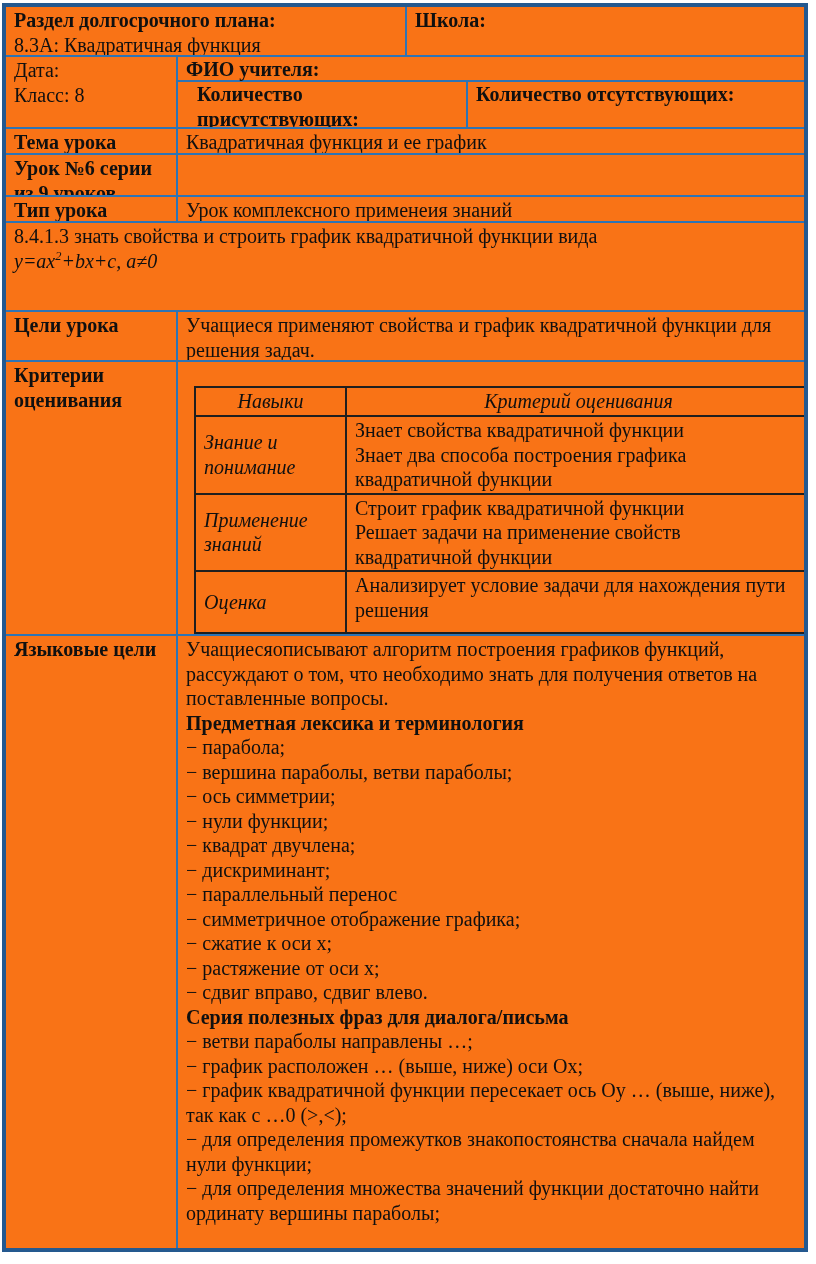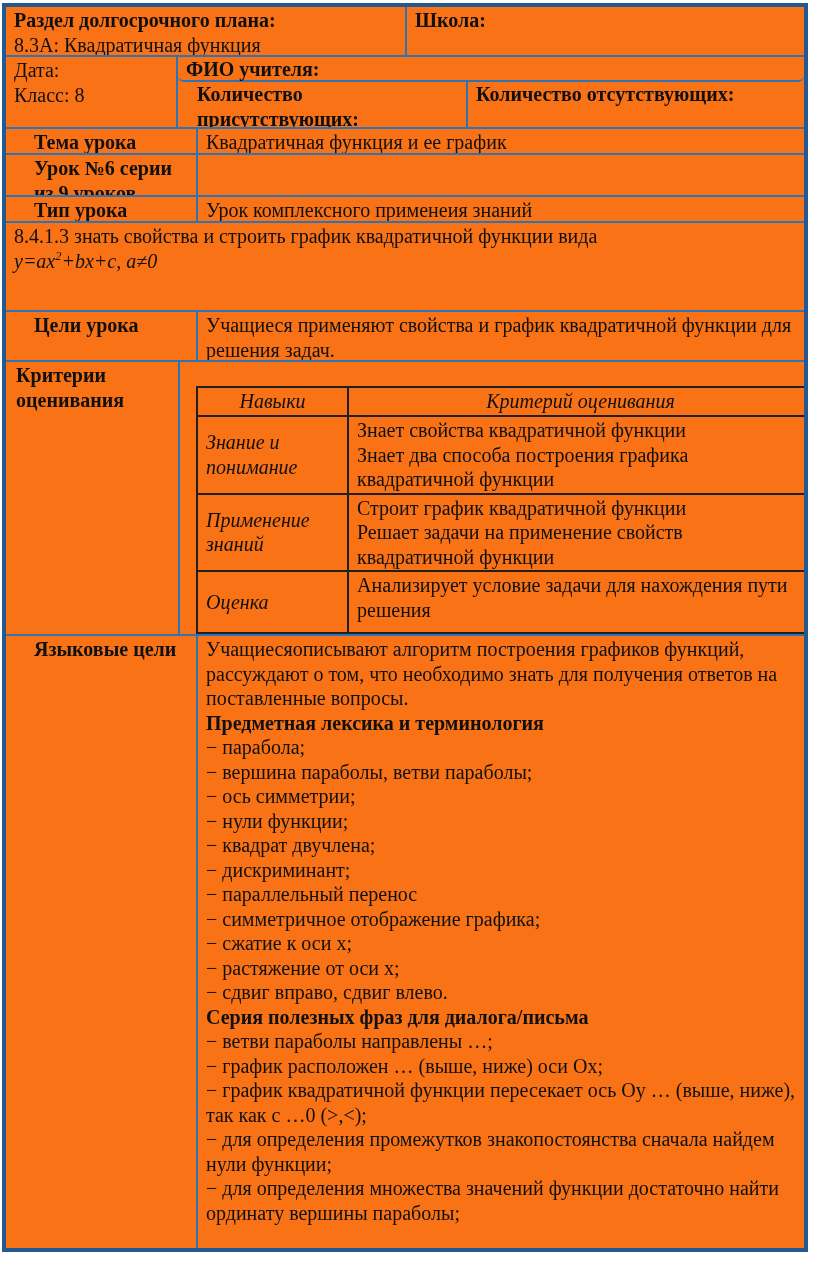--- a/index.html
+++ b/index.html
@@ -24,43 +24,43 @@
     width:806px;height:1249px;
     border:4px solid var(--outer-border);
     display:flex;flex-direction:column;
     background:#f97316;
   }
   .trow{display:flex;border-top:2px solid var(--inner-border);overflow:hidden;}
   .trow.first{border-top:none;}
   .lcol{
     flex:0 0 172px;max-width:172px;
     border-right:2px solid var(--inner-border);
-    padding:1px 8px;font-weight:bold;margin-left:20px;
+    padding:1px 8px;font-weight:bold;
   }
   .rcol{flex:1;padding:1px 8px;}
   .bold{font-weight:bold;}
   .it{font-style:italic;}
   
   .h-r1{height:48px;}
   .h-r1 .cell-a{flex:0 0 401px;max-width:401px;border-right:2px solid var(--inner-border);padding:1px 8px;}
   .h-r1 .cell-b{flex:1;padding:1px 8px;}
   .h-r2{height:72px;}
   .h-r2 .datecell{flex:0 0 172px;max-width:172px;border-right:2px solid var(--inner-border);padding:1px 8px;}
   .h-r2 .rstack{flex:1;display:flex;flex-direction:column;}
-  .h-r2 .teacher{height:25px;border-bottom:2px solid var(--inner-border);padding:0 8px;font-weight:bold;border-radius:6px;}
+  .h-r2 .teacher{height:25px;border-bottom:2px solid var(--inner-border);padding:0 8px;font-weight:bold;}
   .h-r2 .counts{flex:1;display:flex;}
   .h-r2 .present{flex:0 0 290px;max-width:290px;border-right:2px solid var(--inner-border);padding:0 19px;font-weight:bold;}
   .h-r2 .absent{flex:1;padding:0 8px;font-weight:bold;}
   
   .h-topic{height:26px;}
   .h-lessonno{height:42px;}
   .h-type{height:26px;}
   .h-obj{height:89px;}
   .h-goal{height:50px;}
-  .h-crit{height:274px;justify-content:center;}
+  .h-crit{height:274px;}
   .h-lang{flex:1 1 auto;}
   
   .ctable{
     margin:23px 0 0 8px;
     border-collapse:collapse;
     width:618px;
     table-layout:fixed;
   }
   .ctable th,.ctable td{
     border:2px solid var(--table-border);

